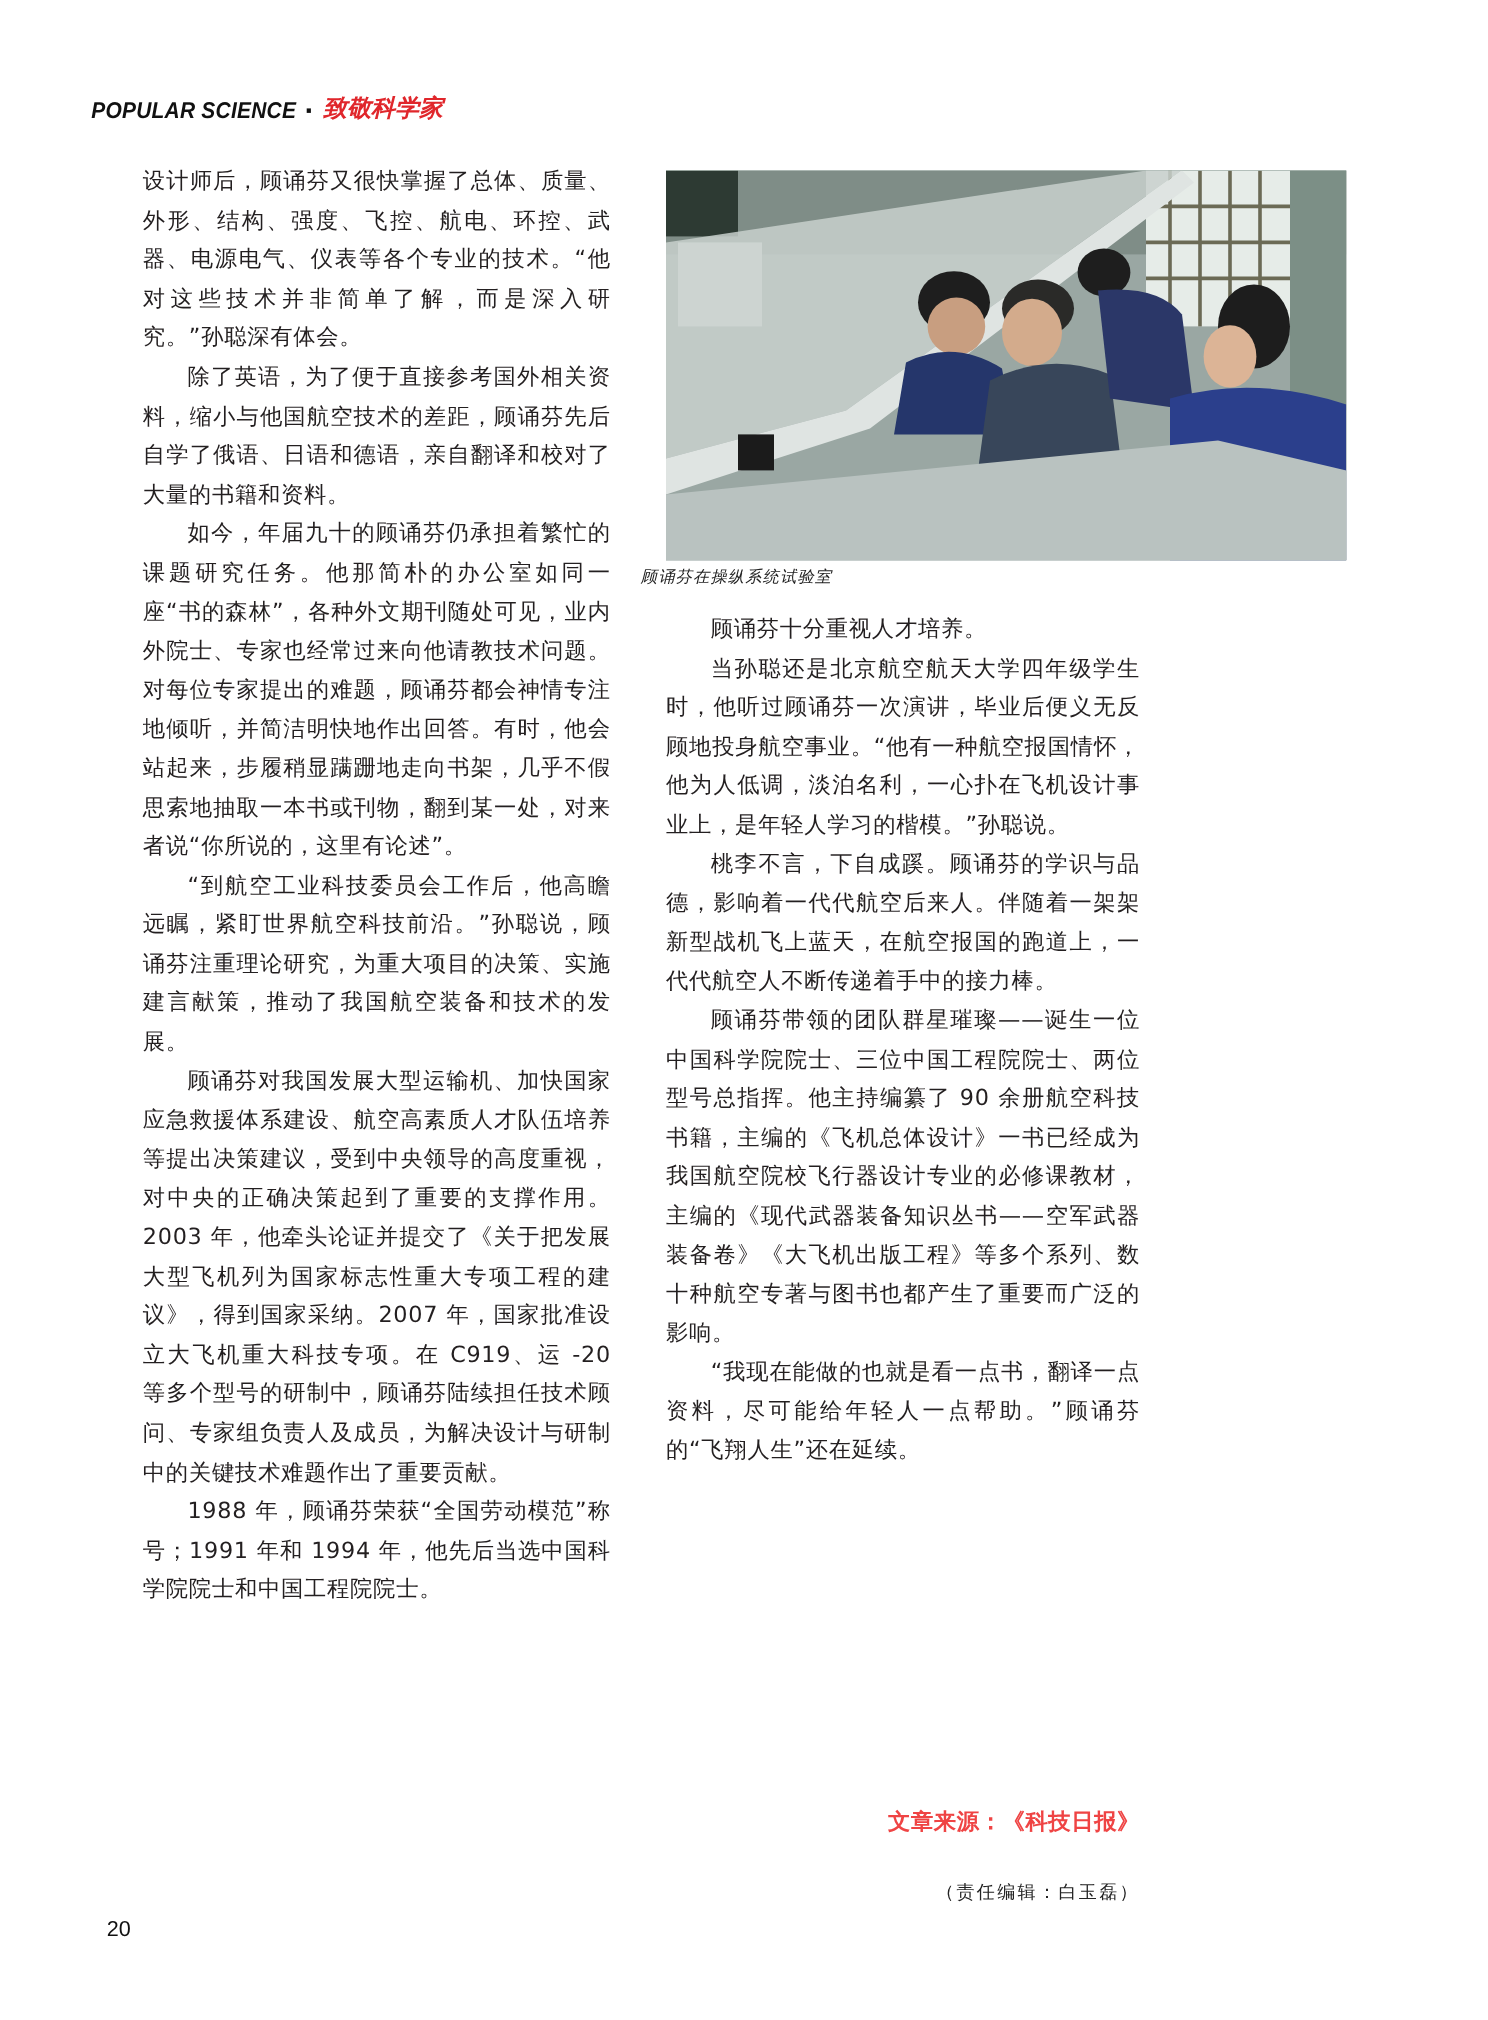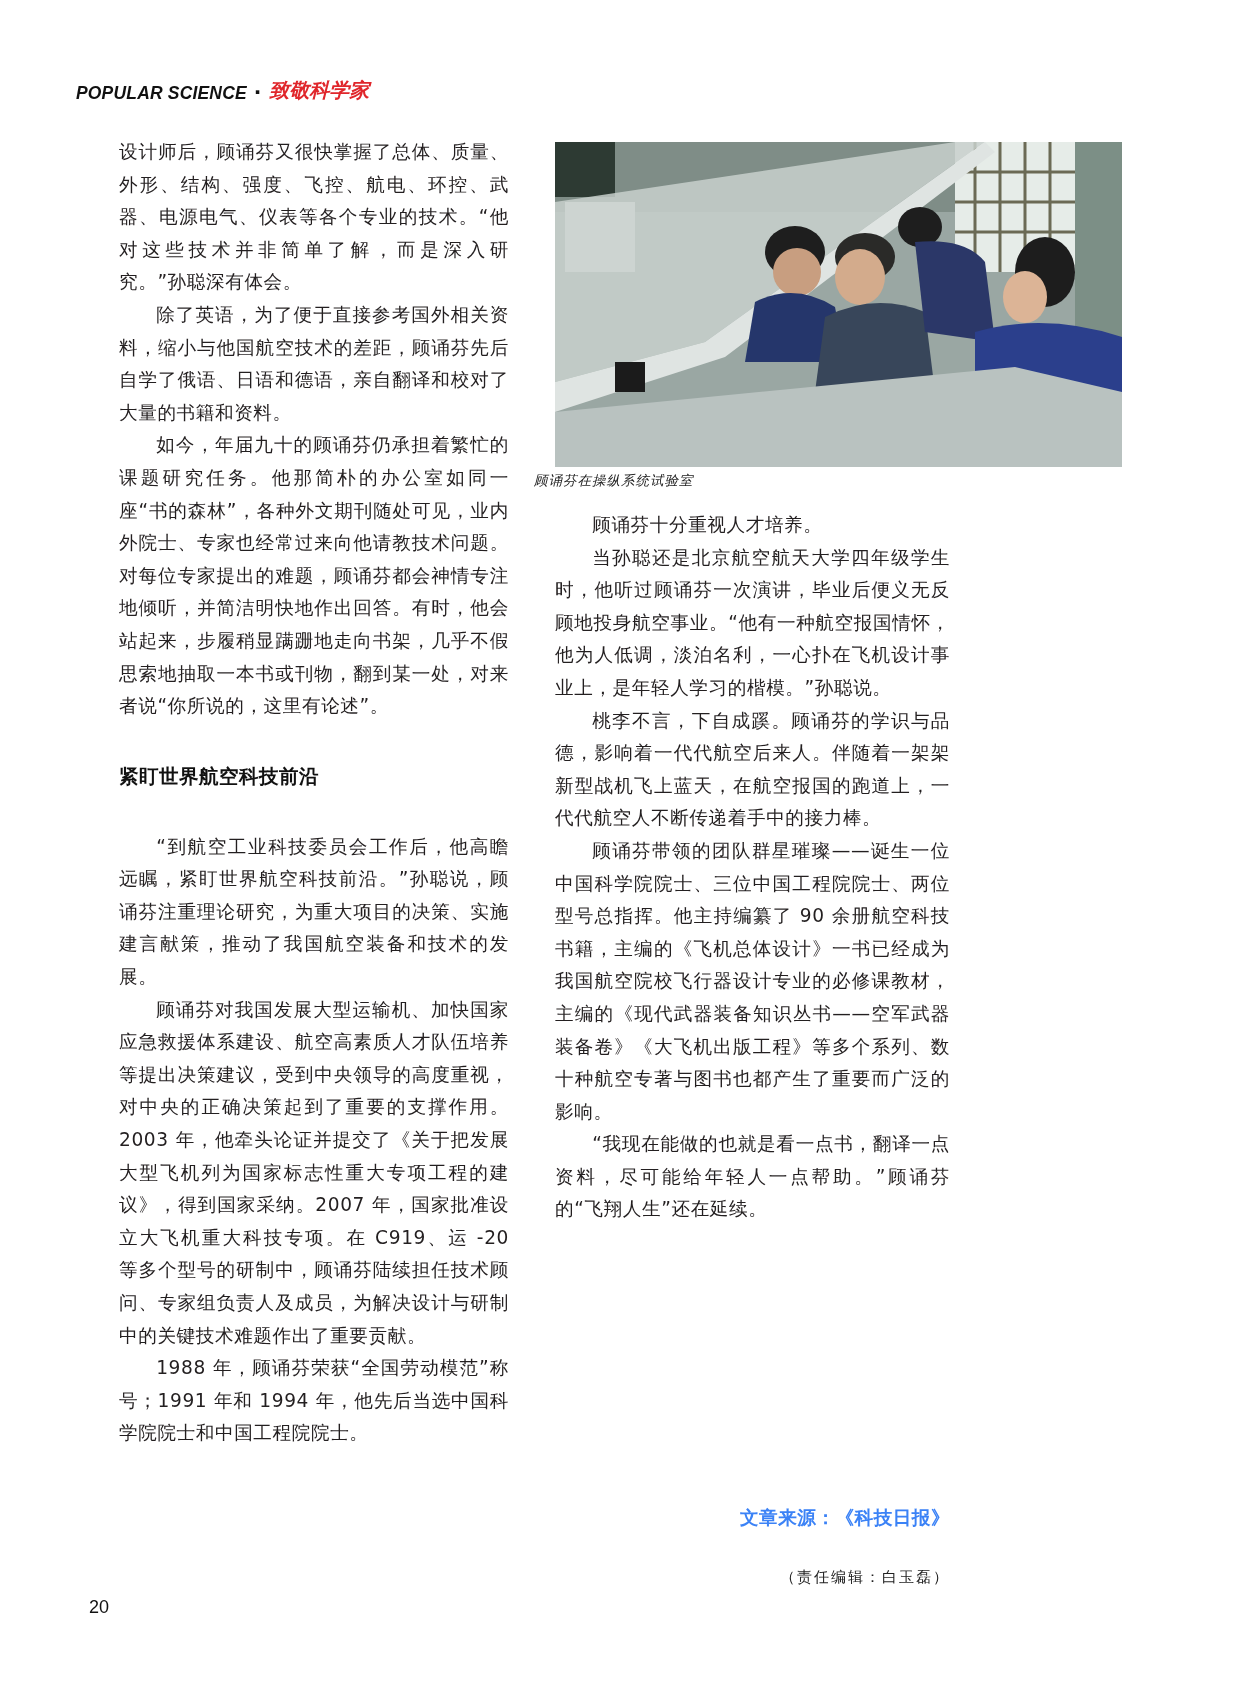--- a/index.html
+++ b/index.html
@@ -36,21 +36,21 @@
     .photo {
       position: absolute; left: 555px; top: 142px; width: 567px; height: 325px;
       overflow: hidden; background: #8c9a96;
     }
     .caption {
       position: absolute; left: 534px; top: 472px; font-family: "DejaVu Serif", serif;
       font-style: italic; font-size: 13.5px; color: #222; letter-spacing: 1px;
     }
     .source {
       position: absolute; top: 1505px; left: 730px; width: 220px; text-align: right;
-      font-size: 18.6px; font-weight: bold; color: #3b82f6; letter-spacing: 0.5px;
+      font-size: 18.6px; font-weight: bold; color: #ef4444; letter-spacing: 0.5px;
     }
     .editor {
       position: absolute; top: 1568px; left: 740px; width: 210px; text-align: right;
       font-family: "DejaVu Serif", serif; font-size: 15px; color: #222; letter-spacing: 2px;
     }
     .page-number {
       position: absolute; left: 89px; top: 1597px; font-family: "Liberation Sans", sans-serif;
       font-size: 18px; color: #111;
     }
   </style>
@@ -60,21 +60,20 @@
 <div class="header">
   <span class="brand">POPULAR SCIENCE</span>
   <span class="dot">·</span>
   <span class="section-tag">致敬科学家</span>
 </div>
 
 <div class="col" id="col-left">
   <p>设计师后，顾诵芬又很快掌握了总体、质量、外形、结构、强度、飞控、航电、环控、武器、电源电气、仪表等各个专业的技术。“他对这些技术并非简单了解，而是深入研究。”孙聪深有体会。</p>
   <p class="indent">除了英语，为了便于直接参考国外相关资料，缩小与他国航空技术的差距，顾诵芬先后自学了俄语、日语和德语，亲自翻译和校对了大量的书籍和资料。</p>
   <p class="indent">如今，年届九十的顾诵芬仍承担着繁忙的课题研究任务。他那简朴的办公室如同一座“书的森林”，各种外文期刊随处可见，业内外院士、专家也经常过来向他请教技术问题。对每位专家提出的难题，顾诵芬都会神情专注地倾听，并简洁明快地作出回答。有时，他会站起来，步履稍显蹒跚地走向书架，几乎不假思索地抽取一本书或刊物，翻到某一处，对来者说“你所说的，这里有论述”。</p>
-  <p class="section-heading">紧盯世界航空科技前沿</p>
   <p class="indent">“到航空工业科技委员会工作后，他高瞻远瞩，紧盯世界航空科技前沿。”孙聪说，顾诵芬注重理论研究，为重大项目的决策、实施建言献策，推动了我国航空装备和技术的发展。</p>
   <p class="indent">顾诵芬对我国发展大型运输机、加快国家应急救援体系建设、航空高素质人才队伍培养等提出决策建议，受到中央领导的高度重视，对中央的正确决策起到了重要的支撑作用。2003 年，他牵头论证并提交了《关于把发展大型飞机列为国家标志性重大专项工程的建议》，得到国家采纳。2007 年，国家批准设立大飞机重大科技专项。在 C919、运 -20 等多个型号的研制中，顾诵芬陆续担任技术顾问、专家组负责人及成员，为解决设计与研制中的关键技术难题作出了重要贡献。</p>
   <p class="indent">1988 年，顾诵芬荣获“全国劳动模范”称号；1991 年和 1994 年，他先后当选中国科学院院士和中国工程院院士。</p>
 </div>
 
 <div class="photo">
   <svg width="567" height="325" viewBox="0 0 567 325" xmlns="http://www.w3.org/2000/svg">
     <rect width="567" height="325" fill="#9aa7a3"></rect>
     <rect x="0" y="0" width="567" height="70" fill="#7f8d87"></rect>
     <rect x="0" y="0" width="60" height="55" fill="#2d3a33"></rect>

